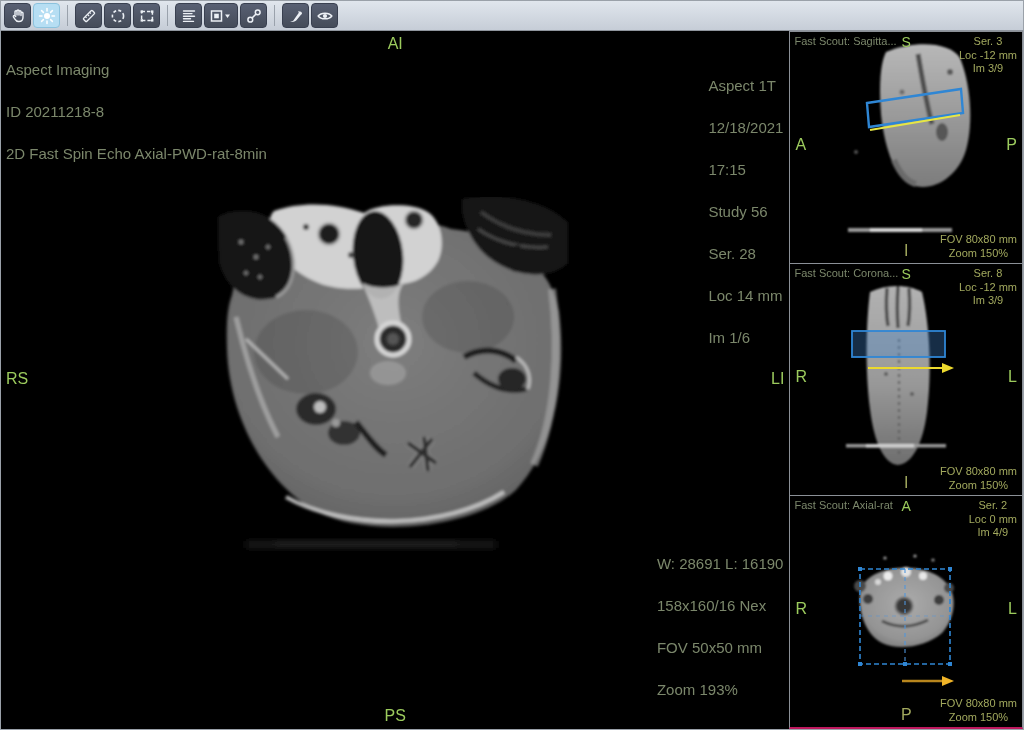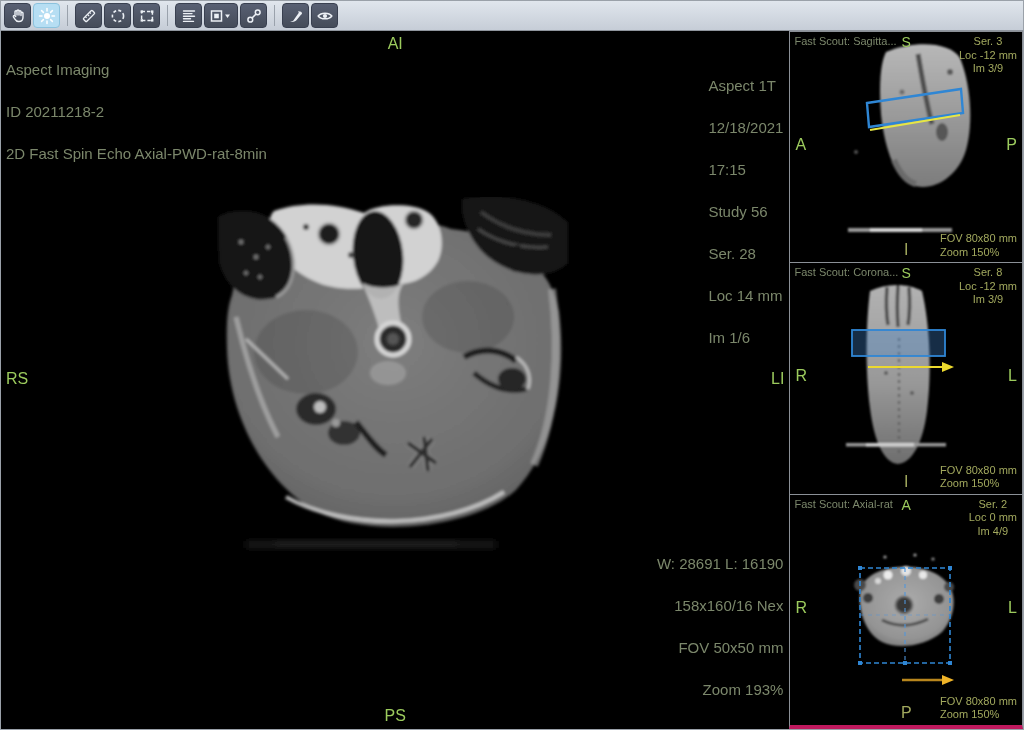--- a/index.html
+++ b/index.html
@@ -10,40 +10,40 @@
   .tbtn{width:27px;height:25px;background:linear-gradient(#586073,#454c59);border:1px solid #394050;border-radius:4px;display:flex;align-items:center;justify-content:center;padding:0;cursor:pointer}
   .tbtn.wide{width:34px}
   .tbtn.active{background:#b6def3;border-color:#8cc2dd}
   .tsep{width:1px;height:21px;background:#9aa2ac;margin:0 5px}
   .tbtn svg{display:block}
   
   .content{flex:1;display:flex;background:#000}
   .main-viewport{width:790px;position:relative;background:#000;overflow:hidden}
   .sidebar{width:234px;display:flex;flex-direction:column}
   .scout{flex:1;position:relative;background:#000;border:1px solid #8b9097;border-bottom:none;overflow:hidden}
-  .scout:last-child{border-bottom:4px solid #be185d}
+  .scout:last-child{border-bottom:2px solid #be185d}
   .scout svg.art,{position:absolute}
   
   .ov{position:absolute;font-size:15px;line-height:14px;color:#7b876b;white-space:pre;pointer-events:none}
   .tl{left:5px;top:4px}
   .tr{right:6px;top:20px;text-align:left}
   .bl{left:5px;bottom:4px}
-  .br{right:6px;bottom:4px;text-align:right}
+  .br{right:6px;bottom:4px;}
   .orient{position:absolute;font-size:16px;color:#9ccb5d;pointer-events:none}
   .o-top{left:50%;transform:translateX(-50%);top:4px}
   .o-left{left:5px;top:calc(50% - 10px)}
   .o-right{right:5px;top:calc(50% - 10px)}
   .o-bottom{left:50%;transform:translateX(-50%);bottom:4px}
   .mri-main{position:absolute;left:215px;top:166px}
   .art{position:absolute;left:0;top:0}
   
   .sc-title{position:absolute;left:4px;top:3px;font-size:11px;color:#7b876b;pointer-events:none}
   .sc-marker{position:absolute;left:50%;transform:translateX(-50%);top:2px;font-size:14px;color:#9ccb5d;pointer-events:none}
   .sc-info{position:absolute;right:5px;top:3px;font-size:11px;line-height:13.5px;text-align:center;color:#a2a95e;pointer-events:none}
-  .sc-fov{position:absolute;right:5px;bottom:3px;font-size:11px;line-height:13.5px;text-align:left;color:#a2a95e;pointer-events:none}
+  .sc-fov{position:absolute;right:5px;bottom:3px;font-size:11px;line-height:13.5px;text-align:center;color:#a2a95e;pointer-events:none}
   .sc-left{left:5px;top:104px}
   .sc-right{right:5px;top:104px}
   .sc-bottom{left:50%;transform:translateX(-50%);bottom:3px;color:#a2a95e}
 </style>
 </head>
 <body>
 
 <div class="app">
 
   <div class="toolbar">
@@ -199,21 +199,21 @@
           </g>
         </g>
         <g filter="url(#b4)">
           <rect x="30" y="344" width="250" height="7" fill="#1f1f1f"></rect>
           <rect x="60" y="345" width="180" height="3" fill="#2e2e2e"></rect>
         </g>
       </svg>
 
       <div class="ov tl">
         <div>Aspect Imaging</div>
-        <div>ID 20211218-2</div>
+        <div>ID 20211218-8</div>
         <div>2D Fast Spin Echo Axial-PWD-rat-8min</div>
       </div>
       <div class="ov tr">
         <div>Aspect 1T</div>
         <div>12/18/2021</div>
         <div>17:15</div>
         <div>Study 56</div>
         <div>Ser. 28</div>
         <div>Loc 14 mm</div>
         <div>Im 1/6</div>

